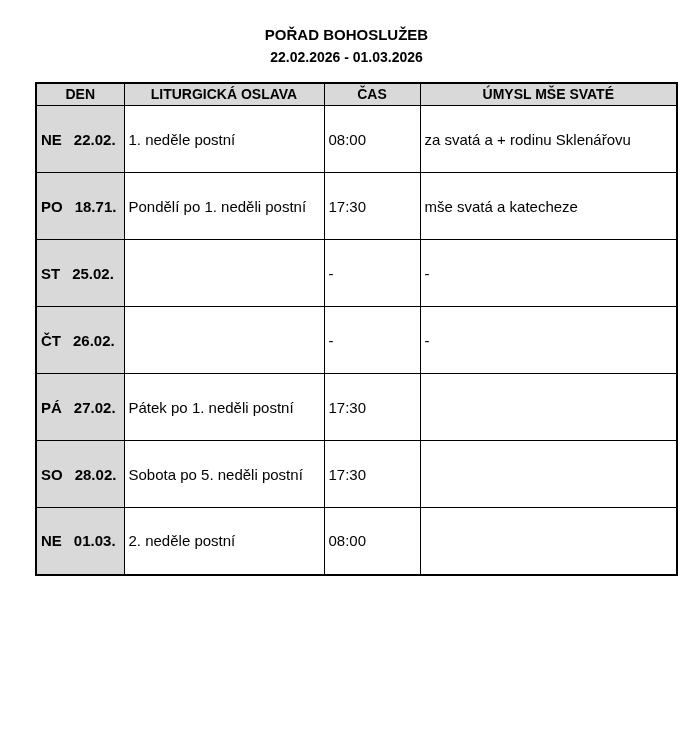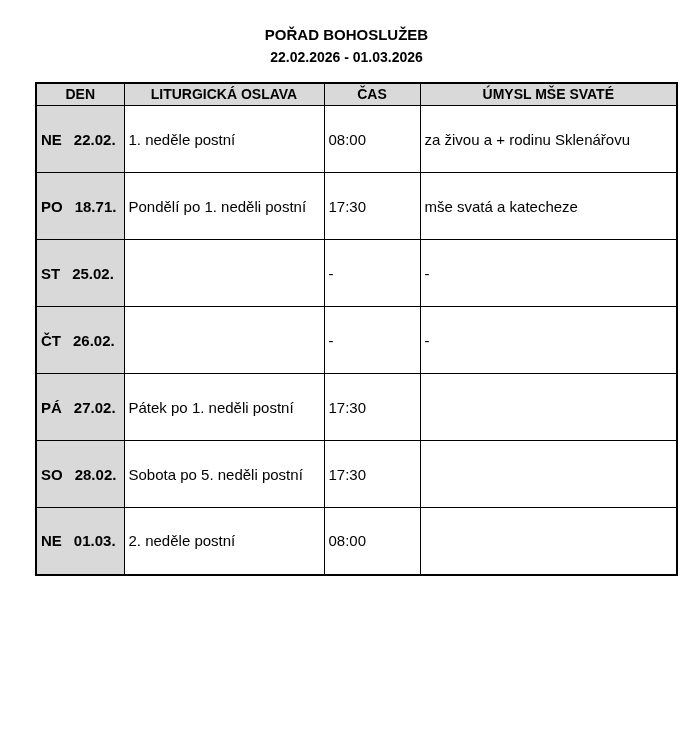--- a/index.html
+++ b/index.html
@@ -109,21 +109,21 @@
           <th>LITURGICKÁ OSLAVA</th>
           <th>ČAS</th>
           <th>ÚMYSL MŠE SVATÉ</th>
         </tr>
       </thead>
       <tbody>
         <tr>
           <td class="day-cell"><span class="day">NE</span><span>22.02.</span></td>
           <td>1. neděle postní</td>
           <td>08:00</td>
-          <td>za živou a + rodinu Sklenářovu</td>
+          <td>za svatá a + rodinu Sklenářovu</td>
         </tr>
         <tr>
           <td class="day-cell"><span class="day">PO</span><span>18.71.</span></td>
           <td>Pondělí po 1. neděli postní</td>
           <td>17:30</td>
           <td>mše svatá a katecheze</td>
         </tr>
         <tr>
           <td class="day-cell"><span class="day">ST</span><span>25.02.</span></td>
           <td></td>

